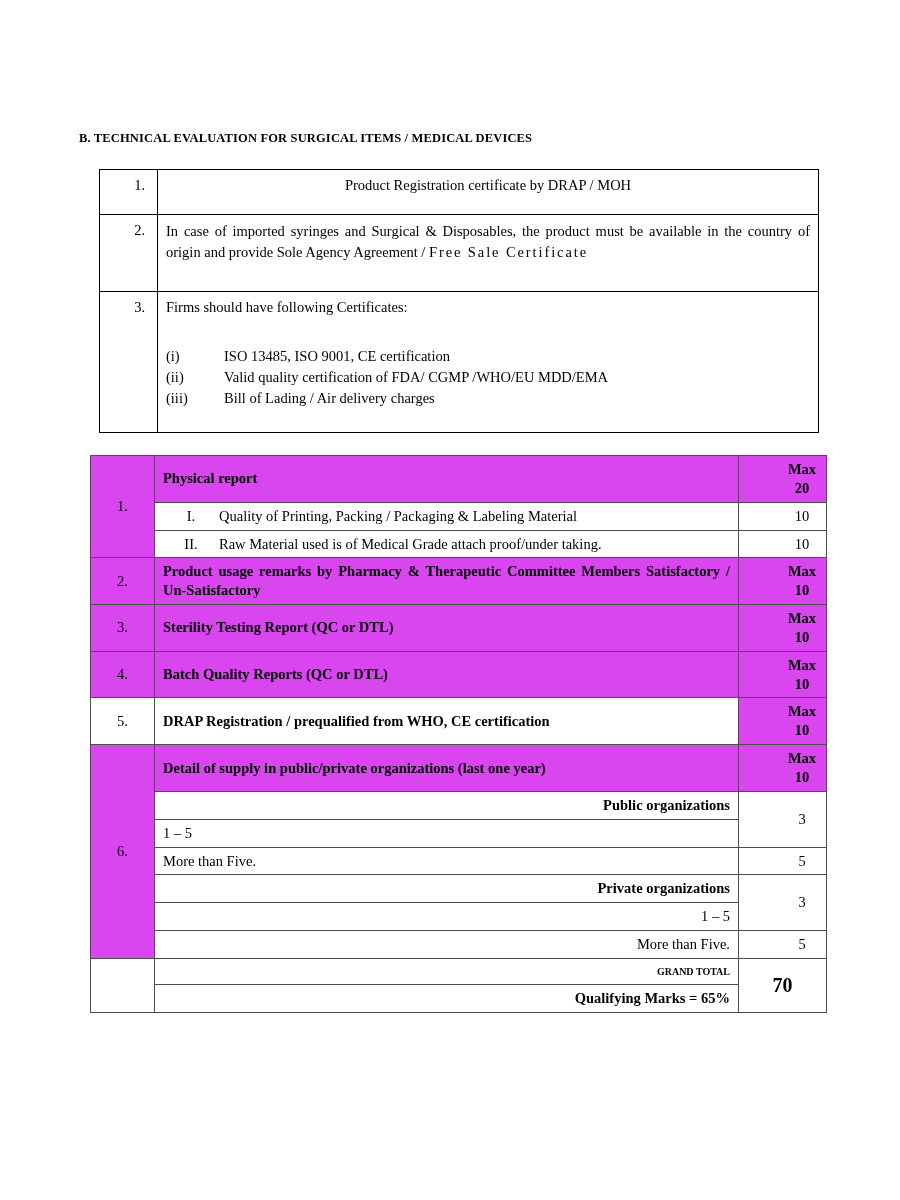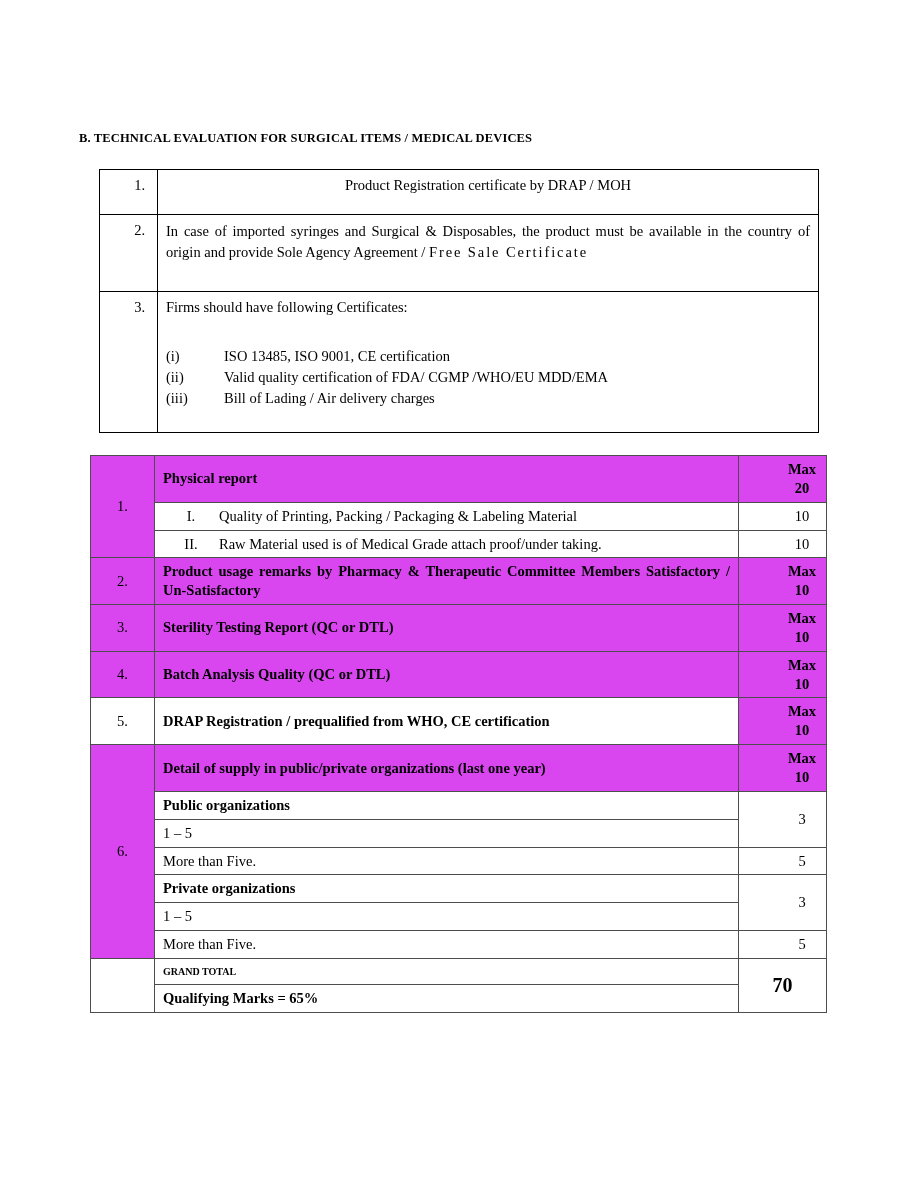--- a/index.html
+++ b/index.html
@@ -128,21 +128,21 @@
   }
 
   .desc-just {
     text-align: justify;
     text-align-last: left;
   }
   .ht-mid   { height: 30px; }
   .ht-short { height: 26px; }
   .ht-two   { height: 44px; }
 
-  .pad-left-sm { padding-left: 10px; }
+  .pad-left-sm { padding-left: 10px; text-align: right; }
   .pad-left-md { padding-left: 14px; }
 
   .val-low { vertical-align: bottom; padding-bottom: 2px; }
   .gt-cell { font-weight: bold; font-size: 20px; text-align: center; }
 </style>
 </head>
 <body>
 
 <div class="page">
 
@@ -234,21 +234,21 @@
       </tr>
 
       <tr class="ht-mid">
         <td class="num gray">3.</td>
         <td class="gray bold">Sterility Testing Report (QC or DTL)</td>
         <td class="marks gray bold">Max 10</td>
       </tr>
 
       <tr class="ht-mid">
         <td class="num gray">4.</td>
-        <td class="gray bold">Batch Analysis Quality (QC or DTL)</td>
+        <td class="gray bold">Batch Quality Reports (QC or DTL)</td>
         <td class="marks gray bold">Max 10</td>
       </tr>
 
       <tr class="ht-mid">
         <td class="num white">5.</td>
         <td class="white bold">DRAP Registration / prequalified from WHO, CE certification</td>
         <td class="marks gray bold">Max 10</td>
       </tr>
 
       <tr class="ht-short">

